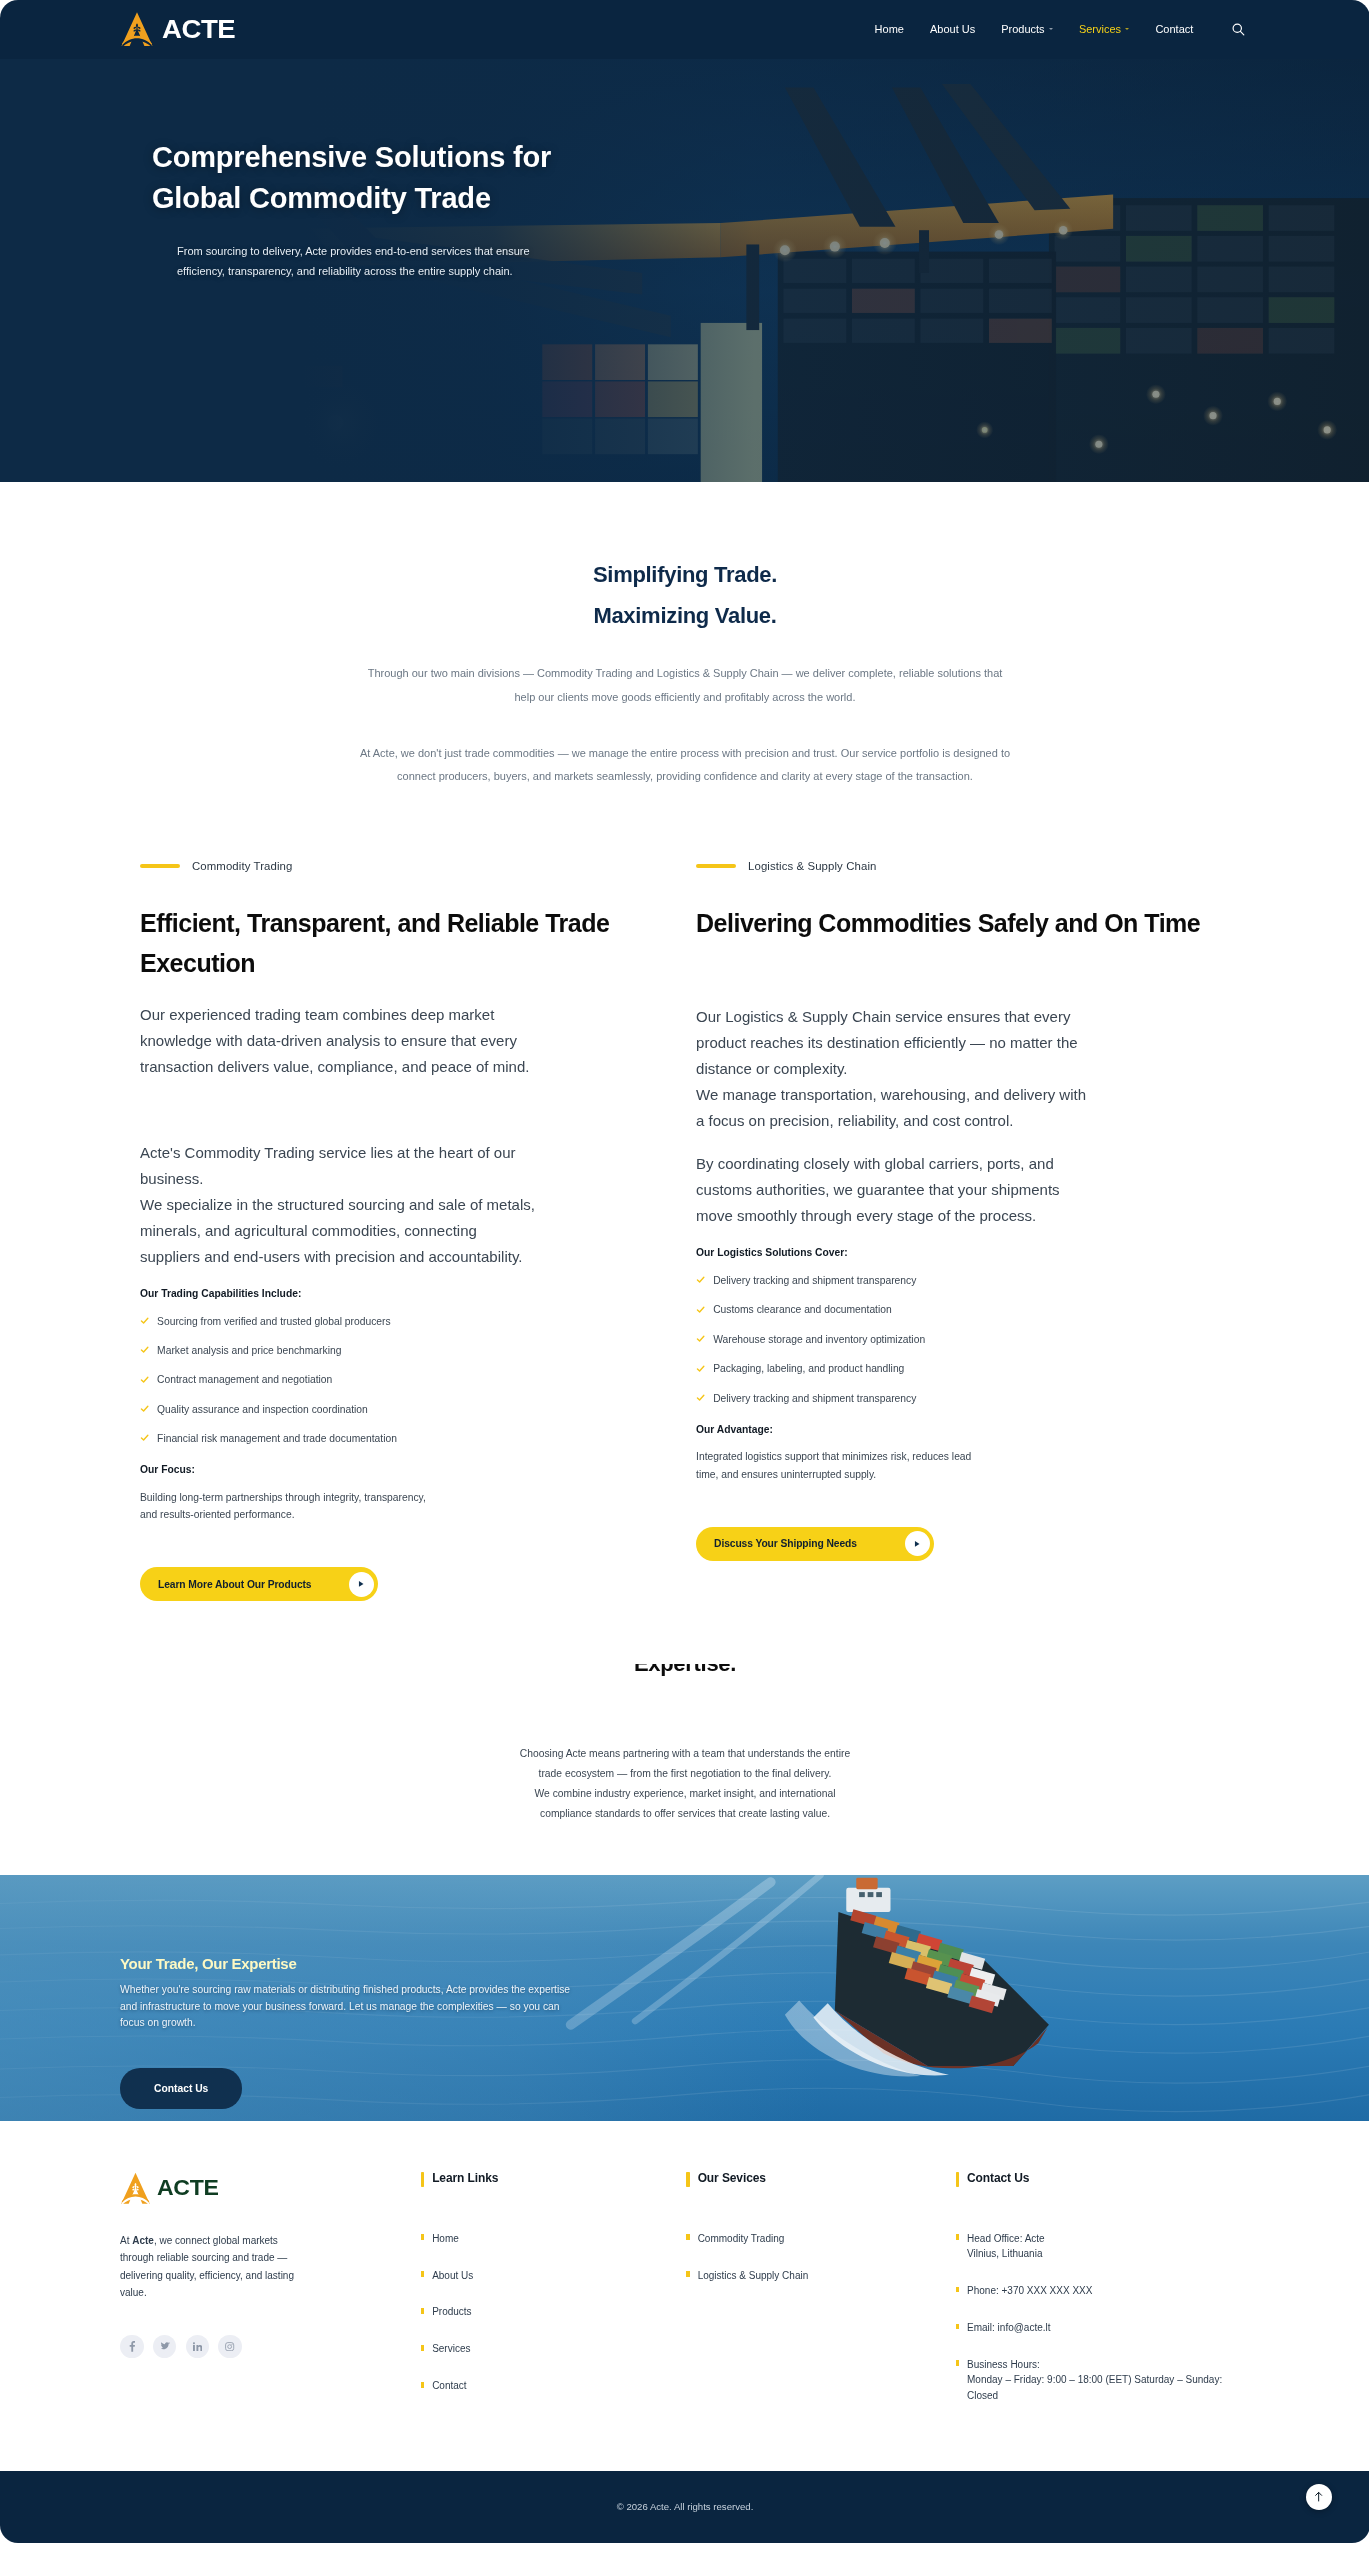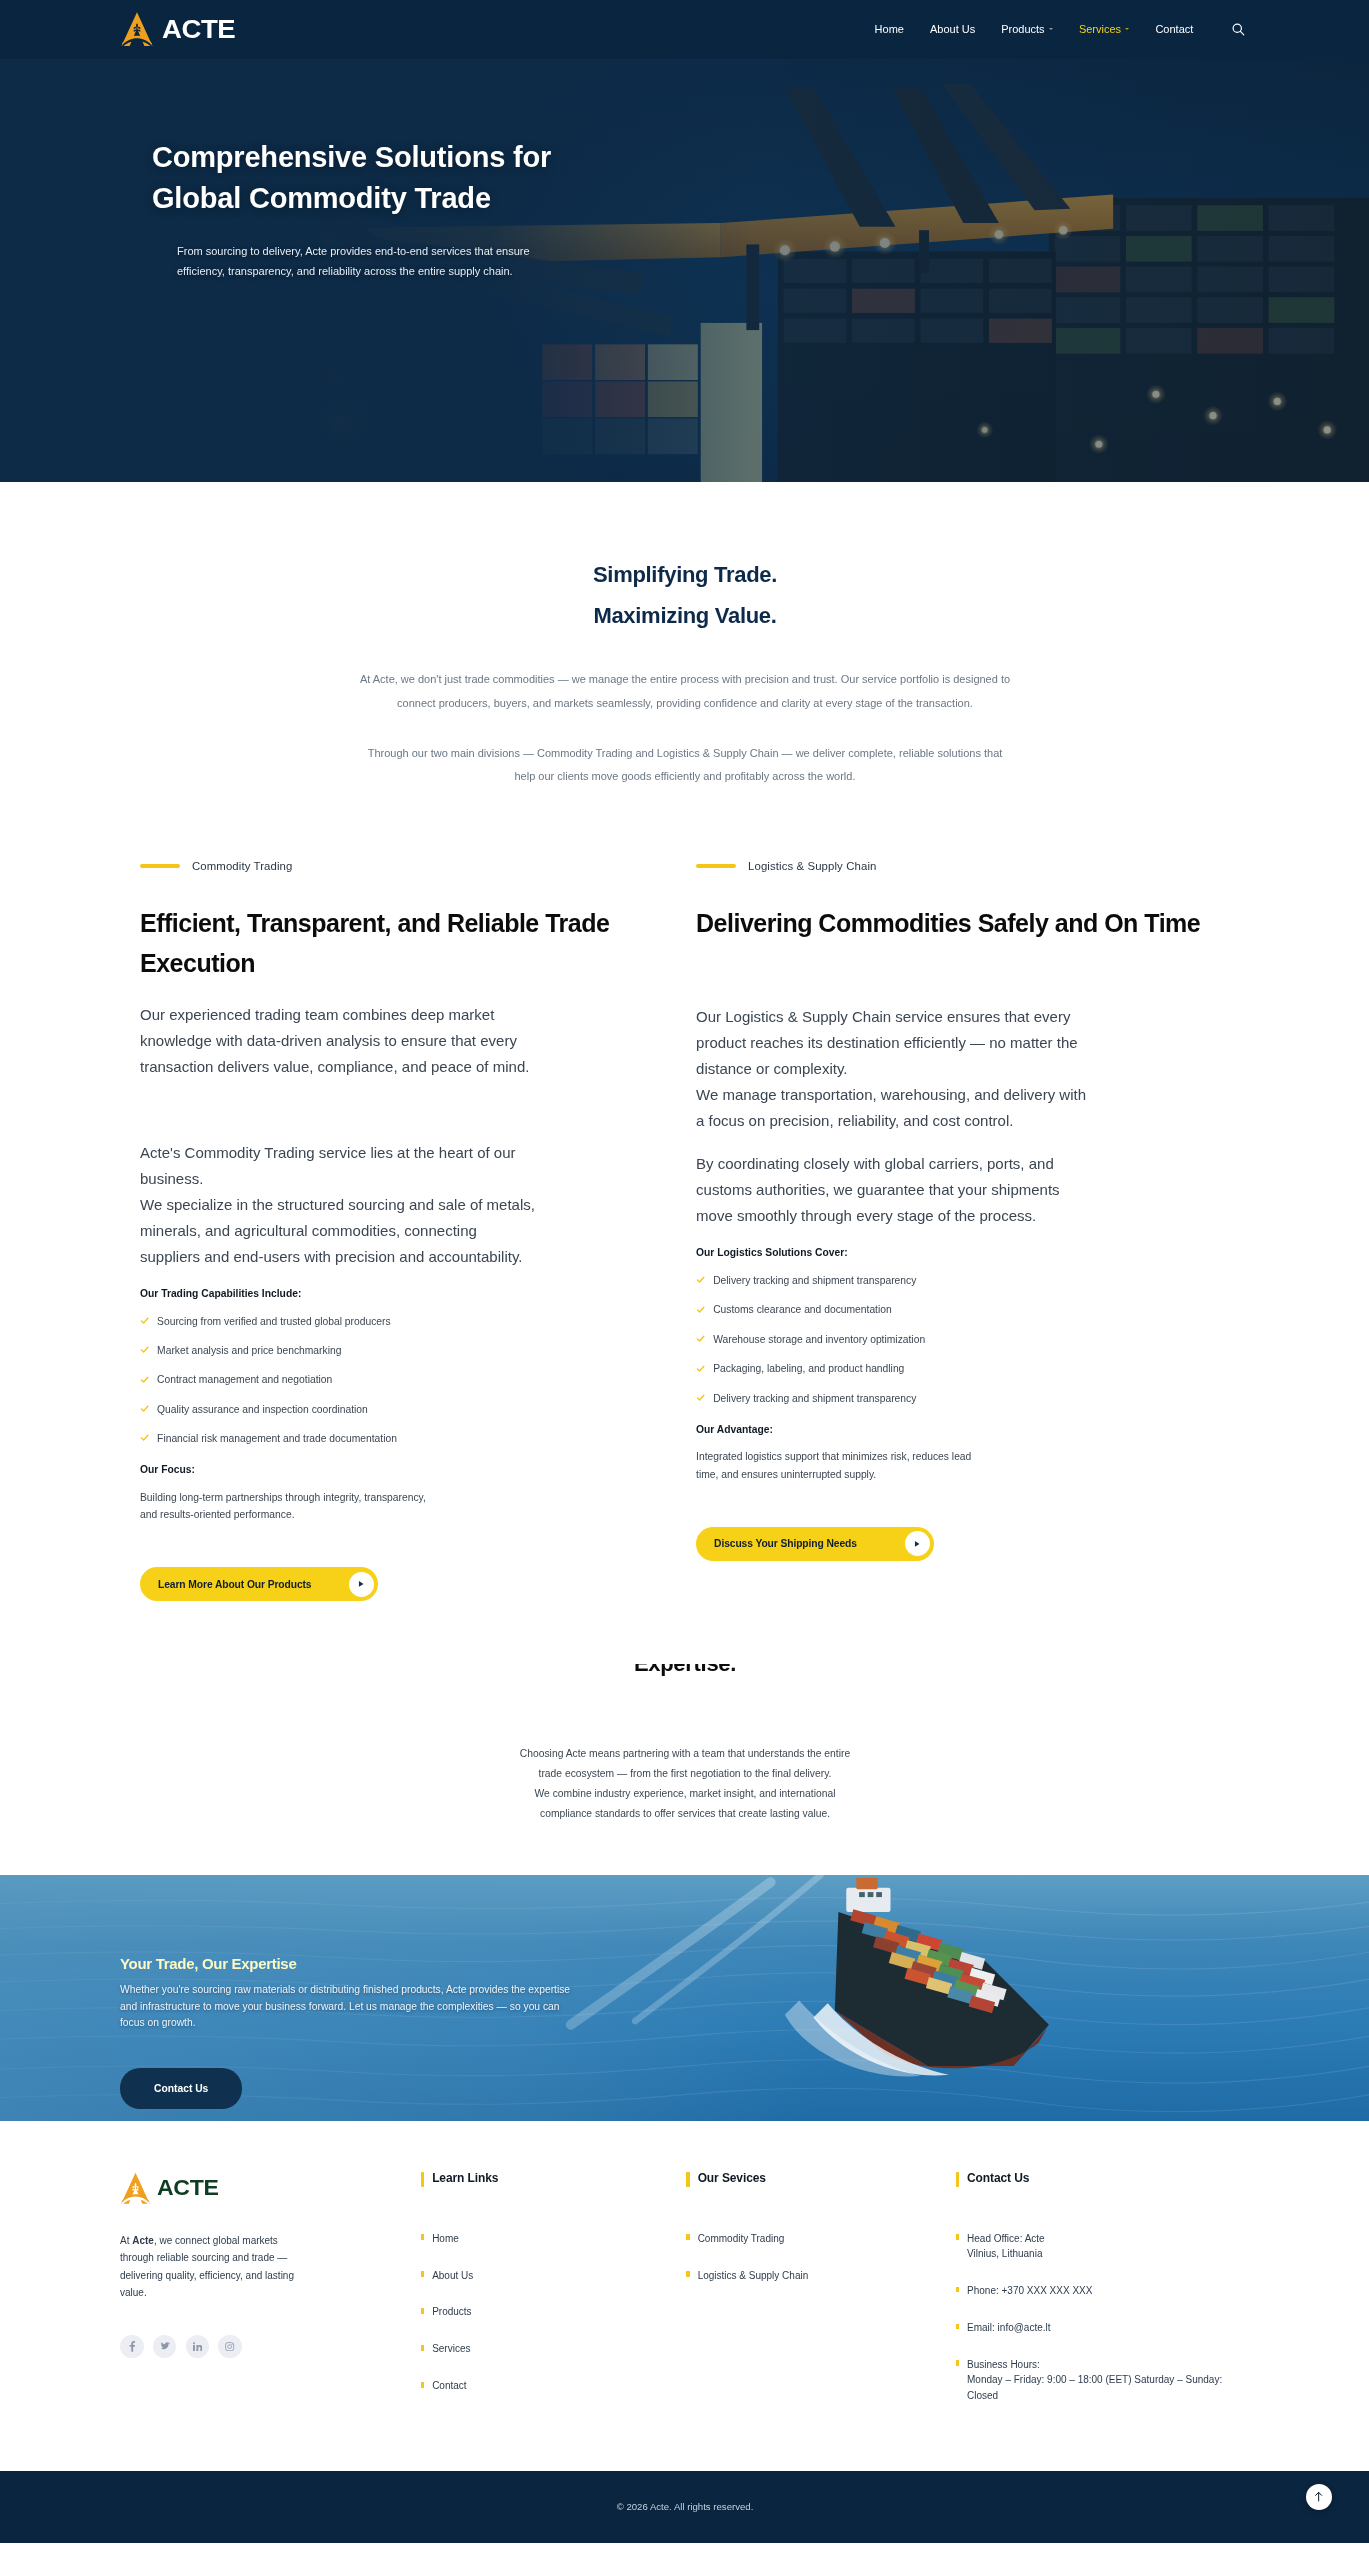--- a/index.html
+++ b/index.html
@@ -3,21 +3,21 @@
 <meta charset="utf-8">
 <style>
   *{margin:0;padding:0;box-sizing:border-box;}
   html,body{width:1370px;}
   body{
     font-family:"Liberation Sans",sans-serif;
     background:#ffffff;
     color:#0d2440;
     -webkit-font-smoothing:antialiased;
   }
-  .page{width:1370px;position:relative;overflow:hidden;}
+  .page{width:1370px;position:relative;overflow:hidden;border-radius:18px;}
 
   
   .header{
     height:59px;width:100%;background:#0a2540;
     display:flex;align-items:center;justify-content:space-between;
     padding:0 125px 0 120px;position:relative;z-index:40;
   }
   .logo{display:flex;align-items:center;gap:7.8px;}
   .logo-mark{width:34px;height:37px;display:block;}
   .logo-word{
@@ -388,22 +388,22 @@
       </h1>
       <p class="hero-sub">From sourcing to delivery, Acte provides end-to-end services that ensure efficiency, transparency, and reliability across the entire supply chain.</p>
     </div>
   </div>
 
   <section class="overview">
     <h2 class="ov-h">
       <span>Simplifying Trade.</span><br>
       <span>Maximizing Value.</span>
     </h2>
+    <p class="ov-p second">Through our two main divisions — Commodity Trading and Logistics &amp; Supply Chain — we deliver complete, reliable solutions that help our clients move goods efficiently and profitably across the world.</p>
     <p class="ov-p first">At Acte, we don't just trade commodities — we manage the entire process with precision and trust. Our service portfolio is designed to connect producers, buyers, and markets seamlessly, providing confidence and clarity at every stage of the transaction.</p>
-    <p class="ov-p second">Through our two main divisions — Commodity Trading and Logistics &amp; Supply Chain — we deliver complete, reliable solutions that help our clients move goods efficiently and profitably across the world.</p>
   </section>
 
   <section class="cols">
 
     <div class="col left">
       <div class="kicker">
         <span class="kicker-bar"></span>
         <span class="kicker-label">Commodity Trading</span>
       </div>
       <h2 class="col-h">Efficient, Transparent, and Reliable Trade Execution</h2>

